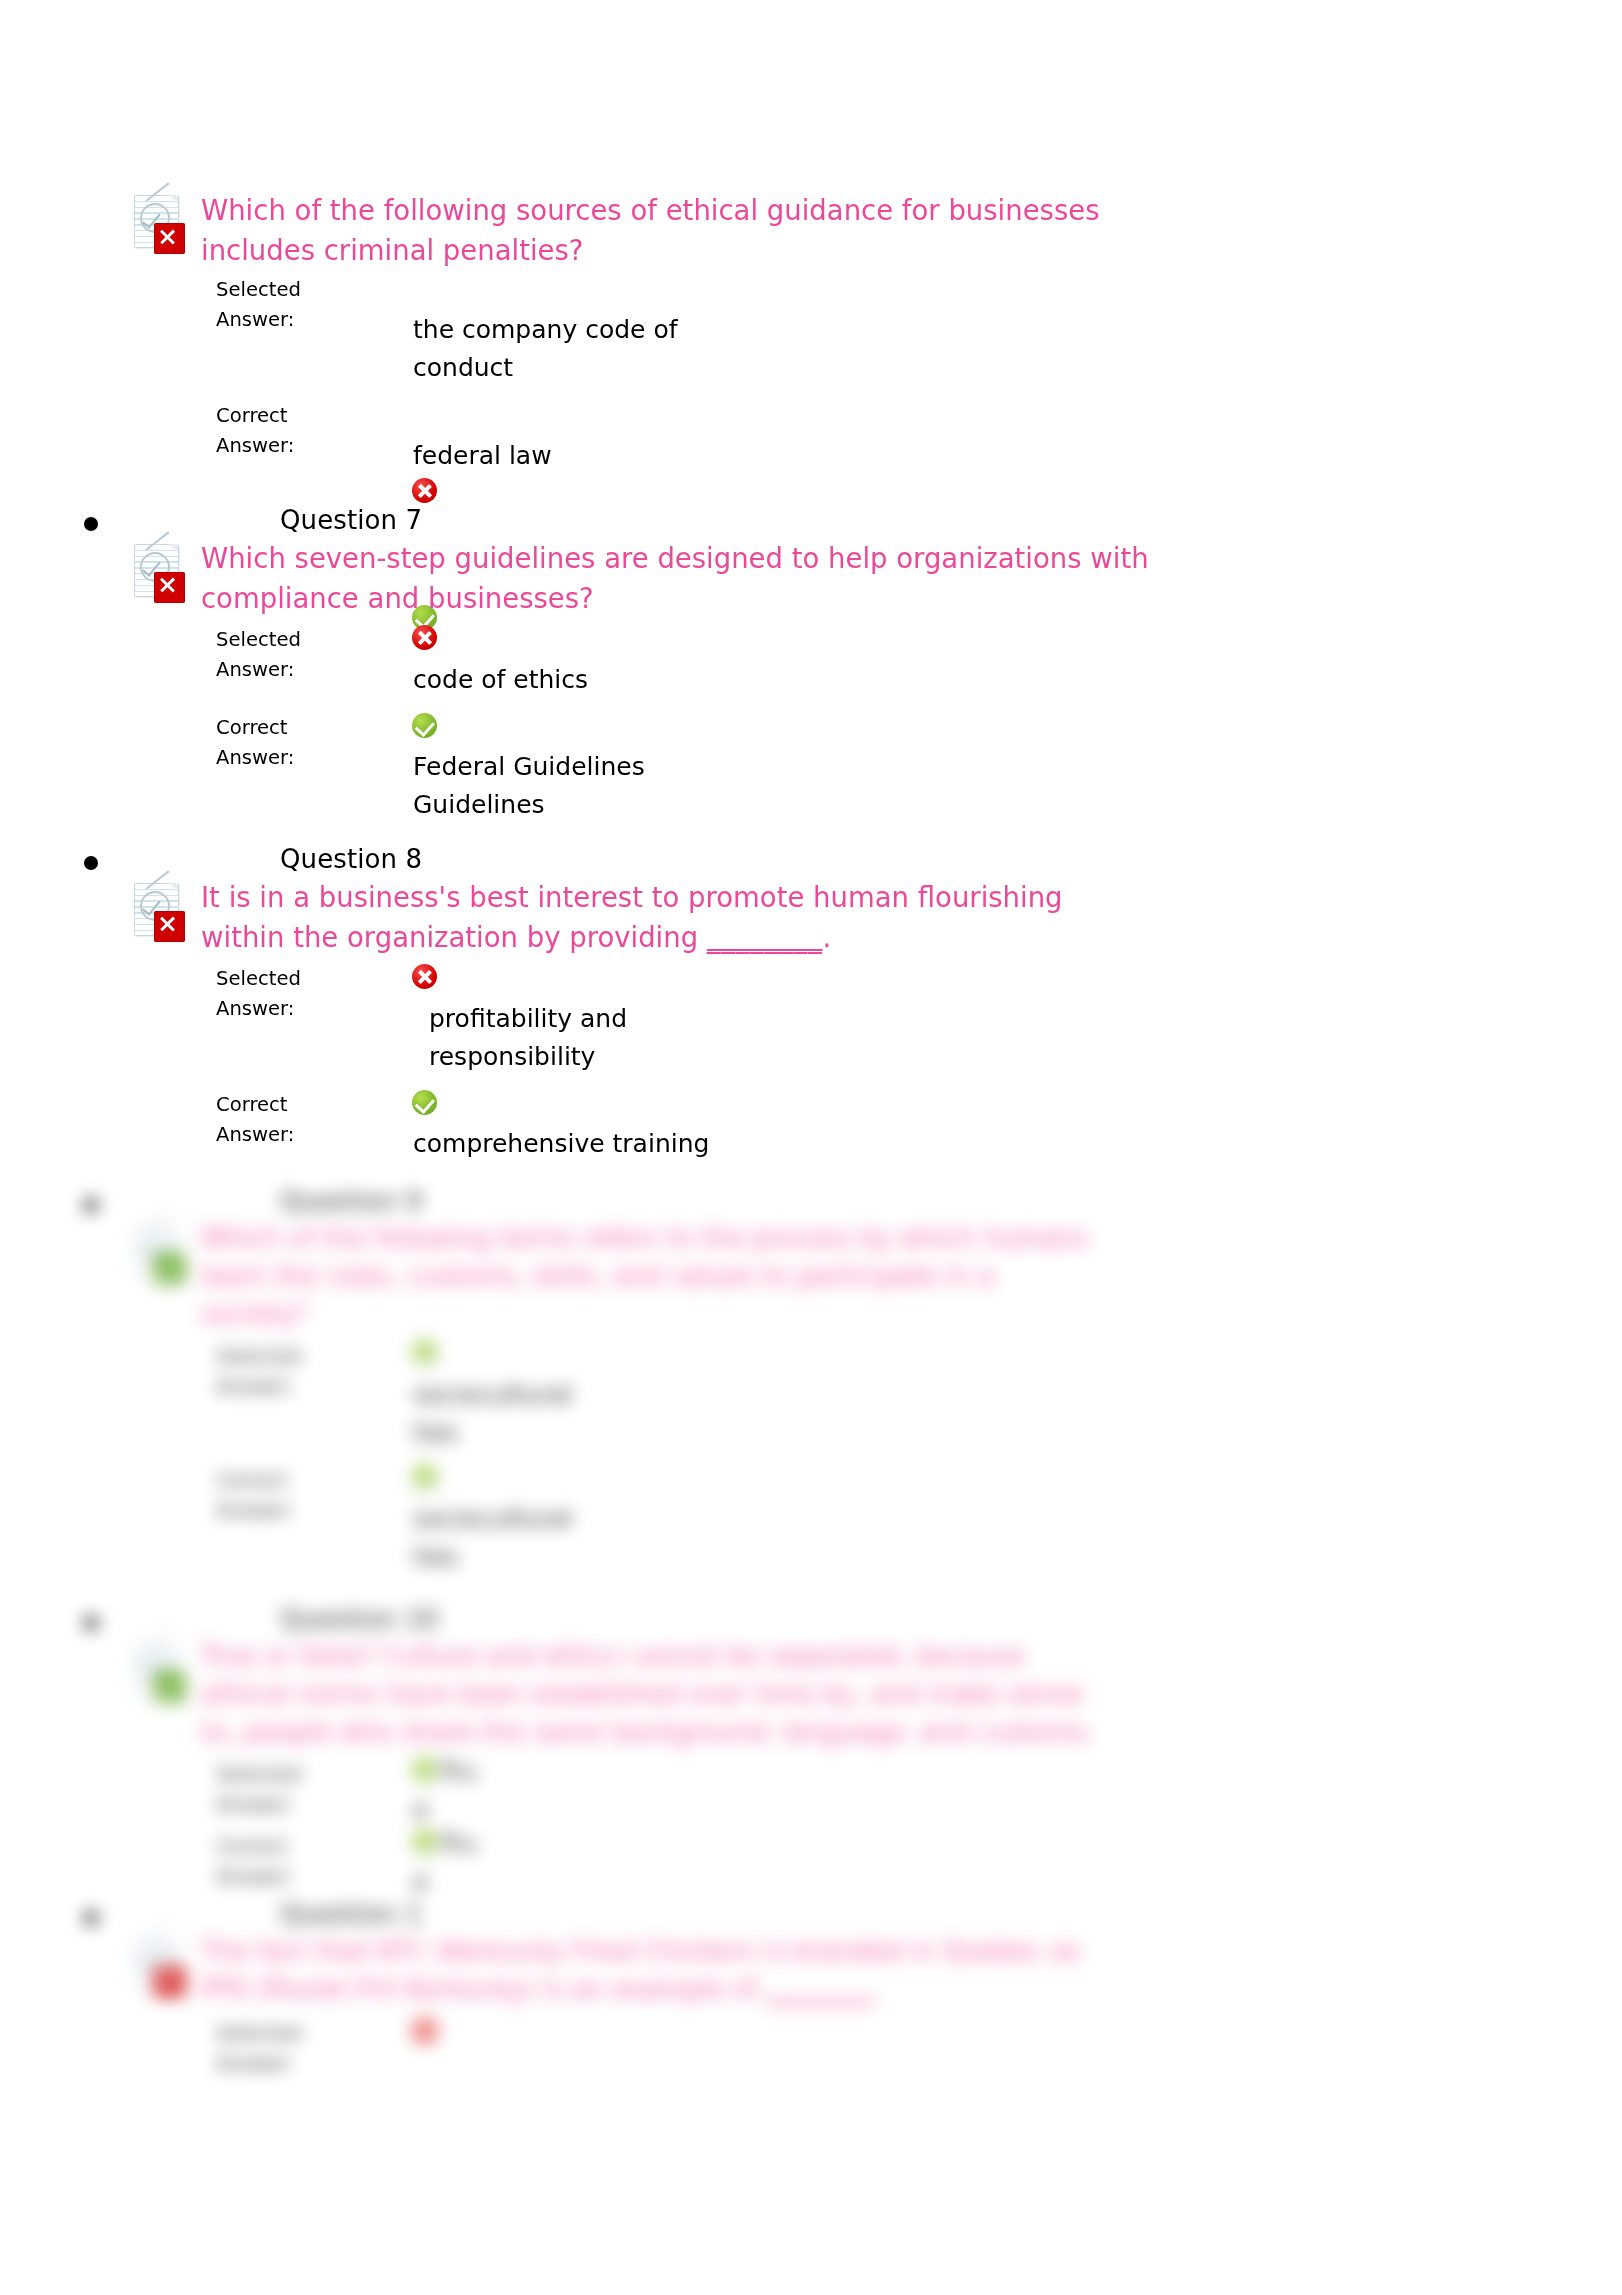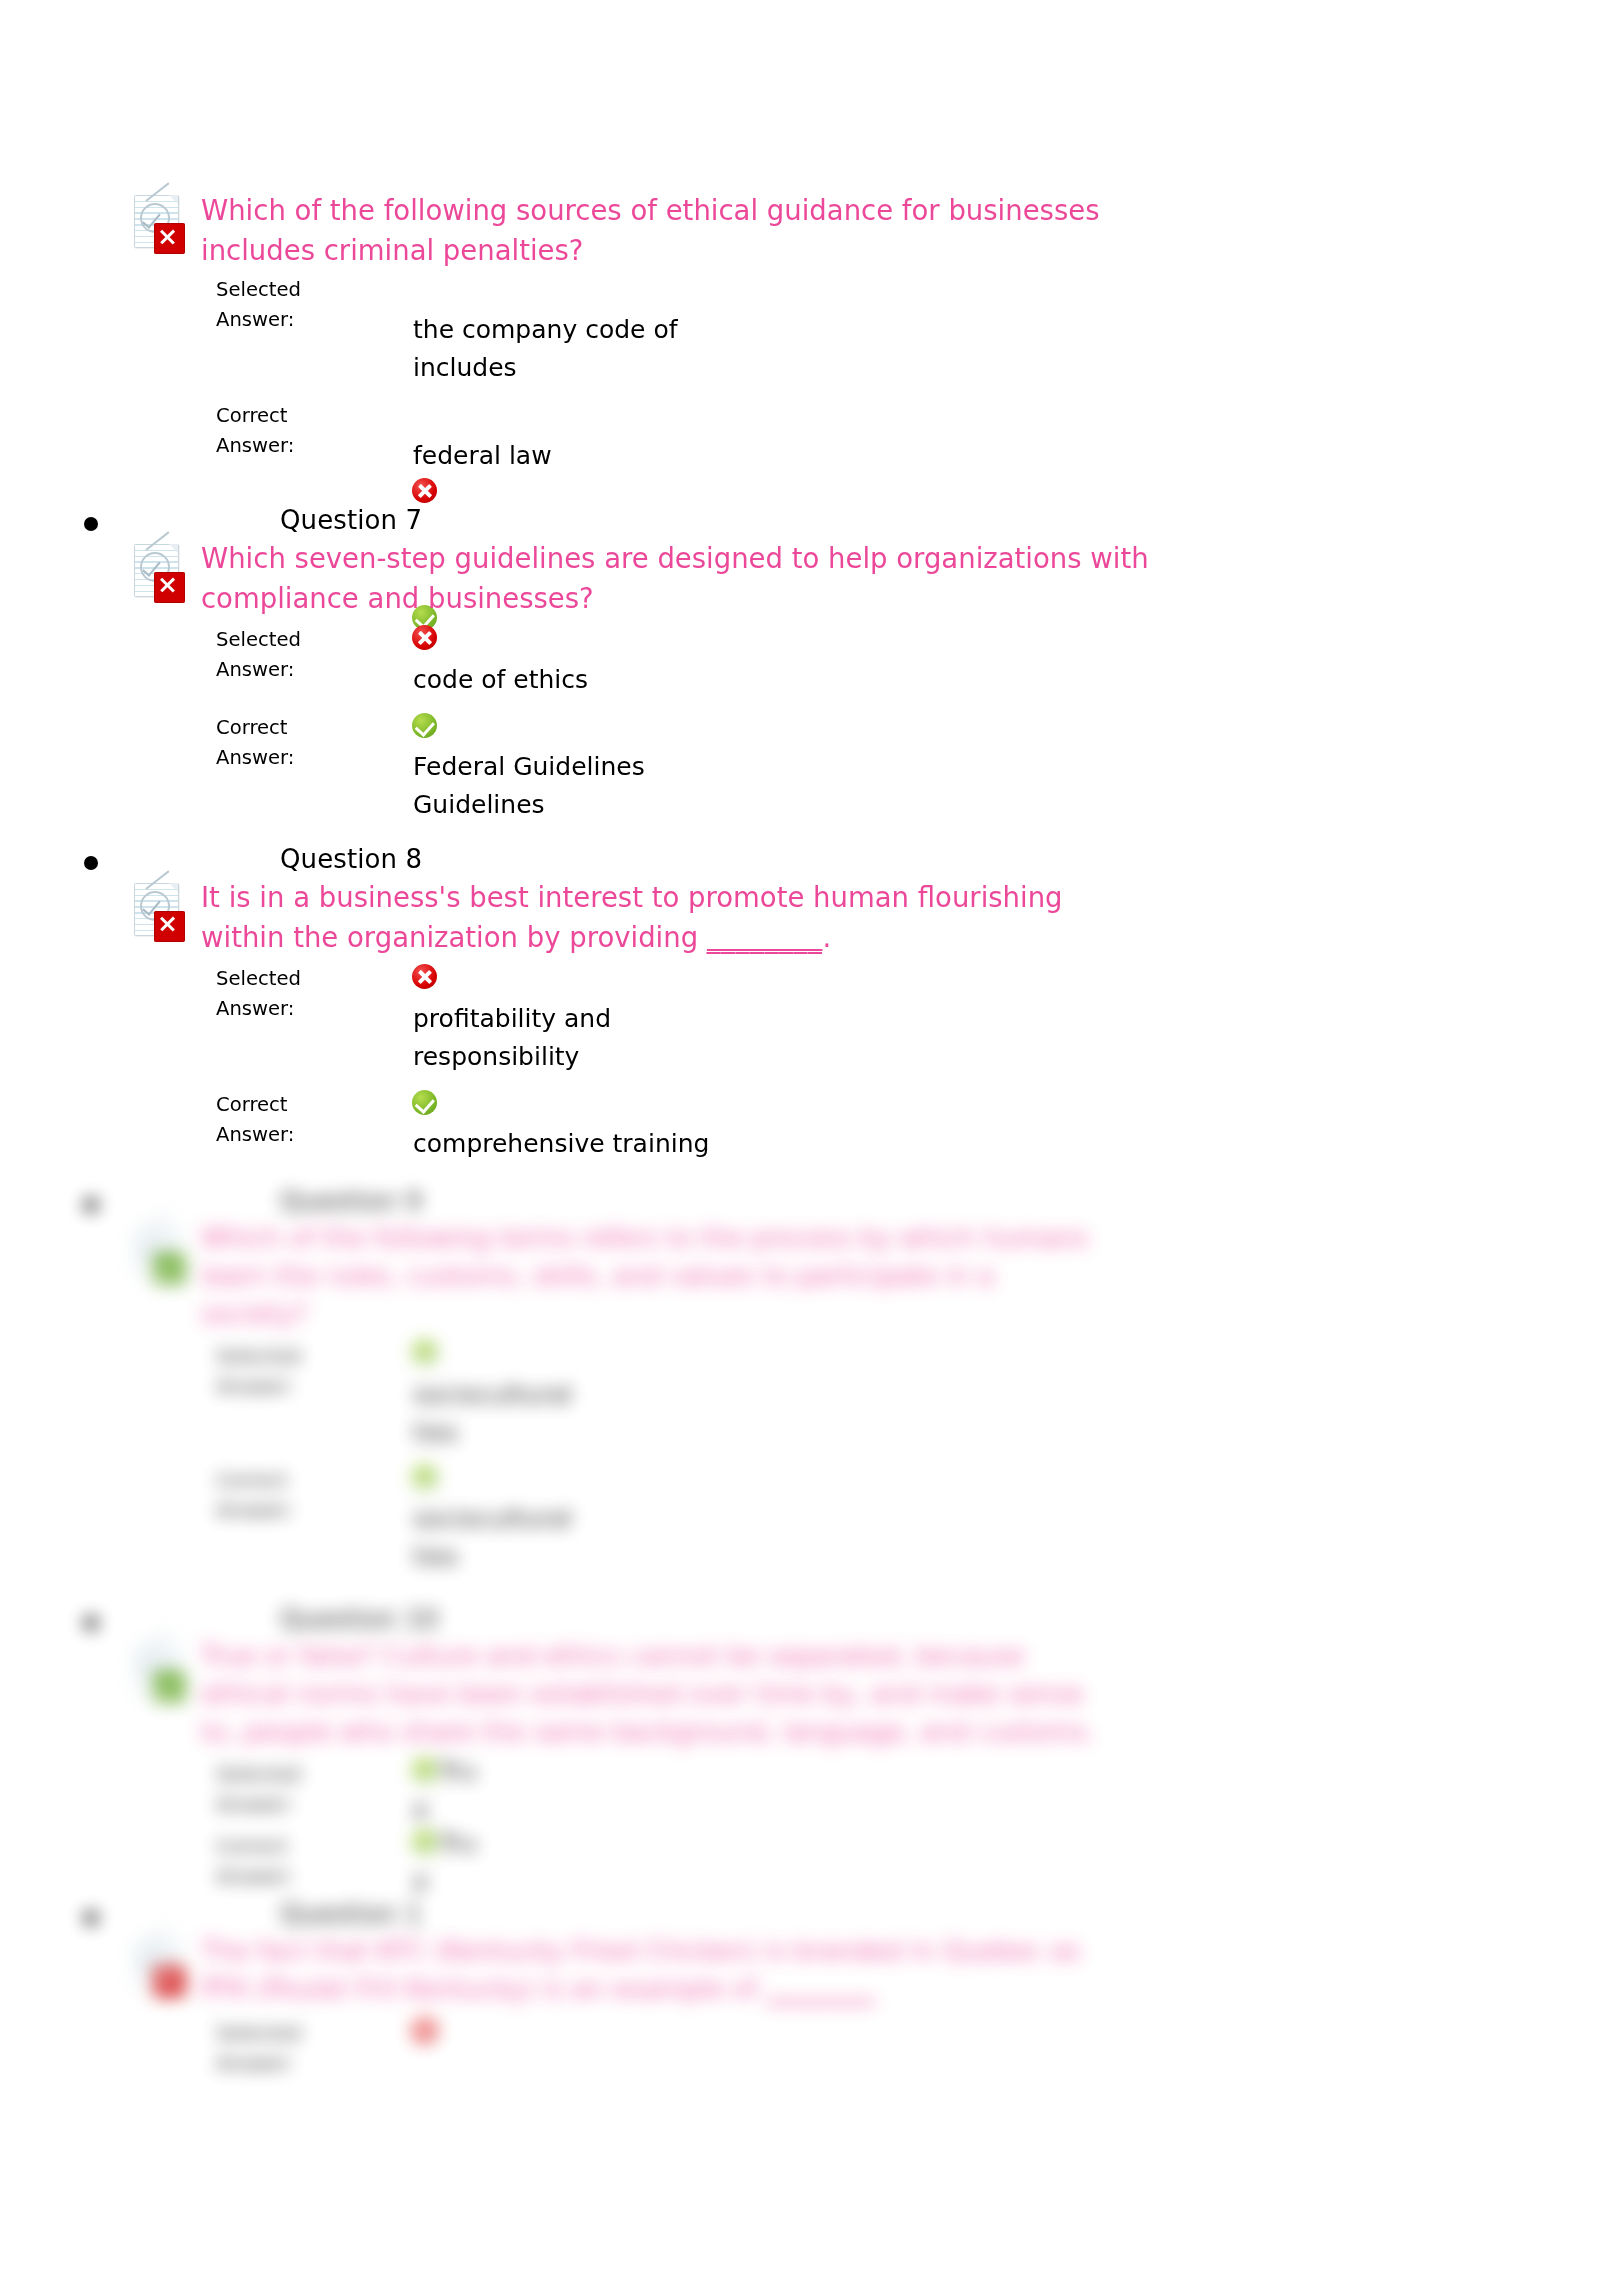--- a/index.html
+++ b/index.html
@@ -218,21 +218,21 @@
       <div>includes criminal penalties?</div>
     </div>
 
     <div class="alabel" style="top:85px;">
       <div>Selected</div>
       <div>Answer:</div>
     </div>
     <div class="mark wrong" style="left:412px; top:288px;"></div>
     <div class="atext" style="top:121px;">
       <div>the company code of</div>
-      <div>includes</div>
+      <div>conduct</div>
     </div>
 
     <div class="alabel" style="top:211px;">
       <div>Correct</div>
       <div>Answer:</div>
     </div>
     <div class="mark right" style="left:412px; top:415px;"></div>
     <div class="atext" style="top:247px;">
       <div>federal law</div>
     </div>
@@ -292,21 +292,21 @@
       <div>
         <span>within the organization by providing </span><span class="blankline">________</span><span>.</span>
       </div>
     </div>
 
     <div class="alabel" style="top:128px;">
       <div>Selected</div>
       <div>Answer:</div>
     </div>
     <div class="mark wrong" style="left:412px; top:128px;"></div>
-    <div class="atext" style="top:164px;">
+    <div class="atext" style="top:164px;margin-left:16px;">
       <div>profitability and</div>
       <div>responsibility</div>
     </div>
 
     <div class="alabel" style="top:254px;">
       <div>Correct</div>
       <div>Answer:</div>
     </div>
     <div class="mark right" style="left:412px; top:254px;"></div>
     <div class="atext" style="top:289px;">

